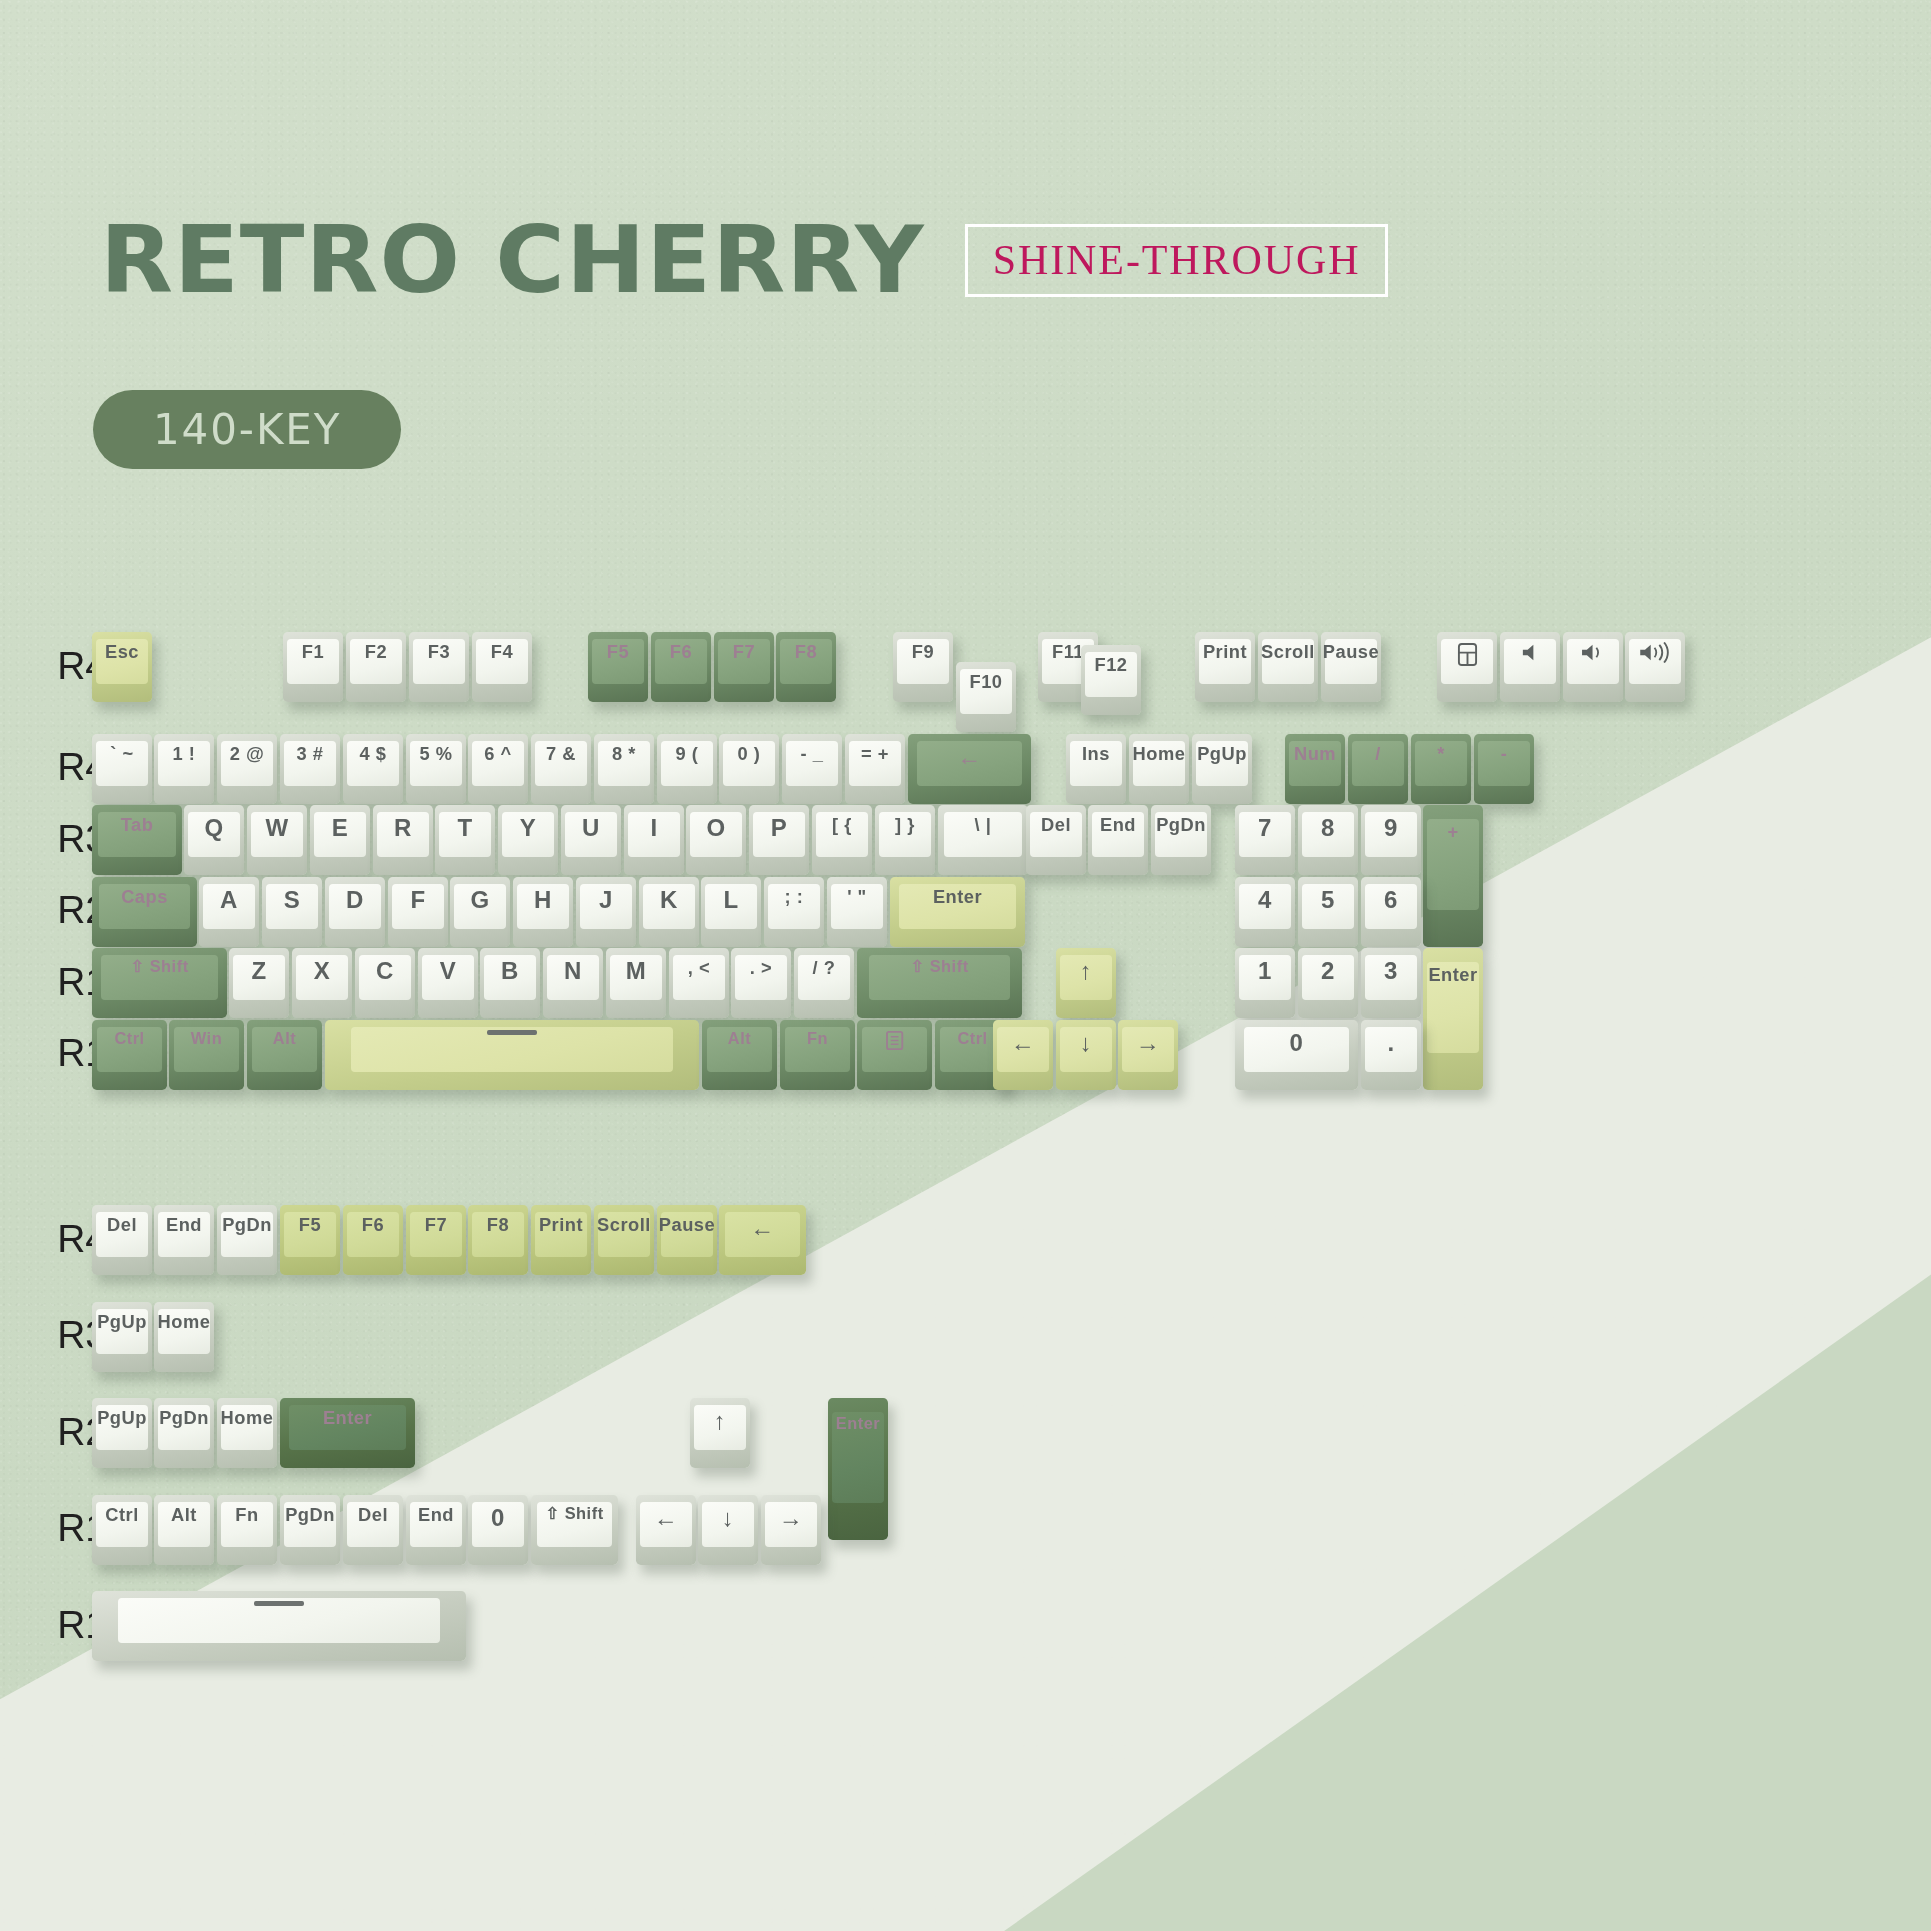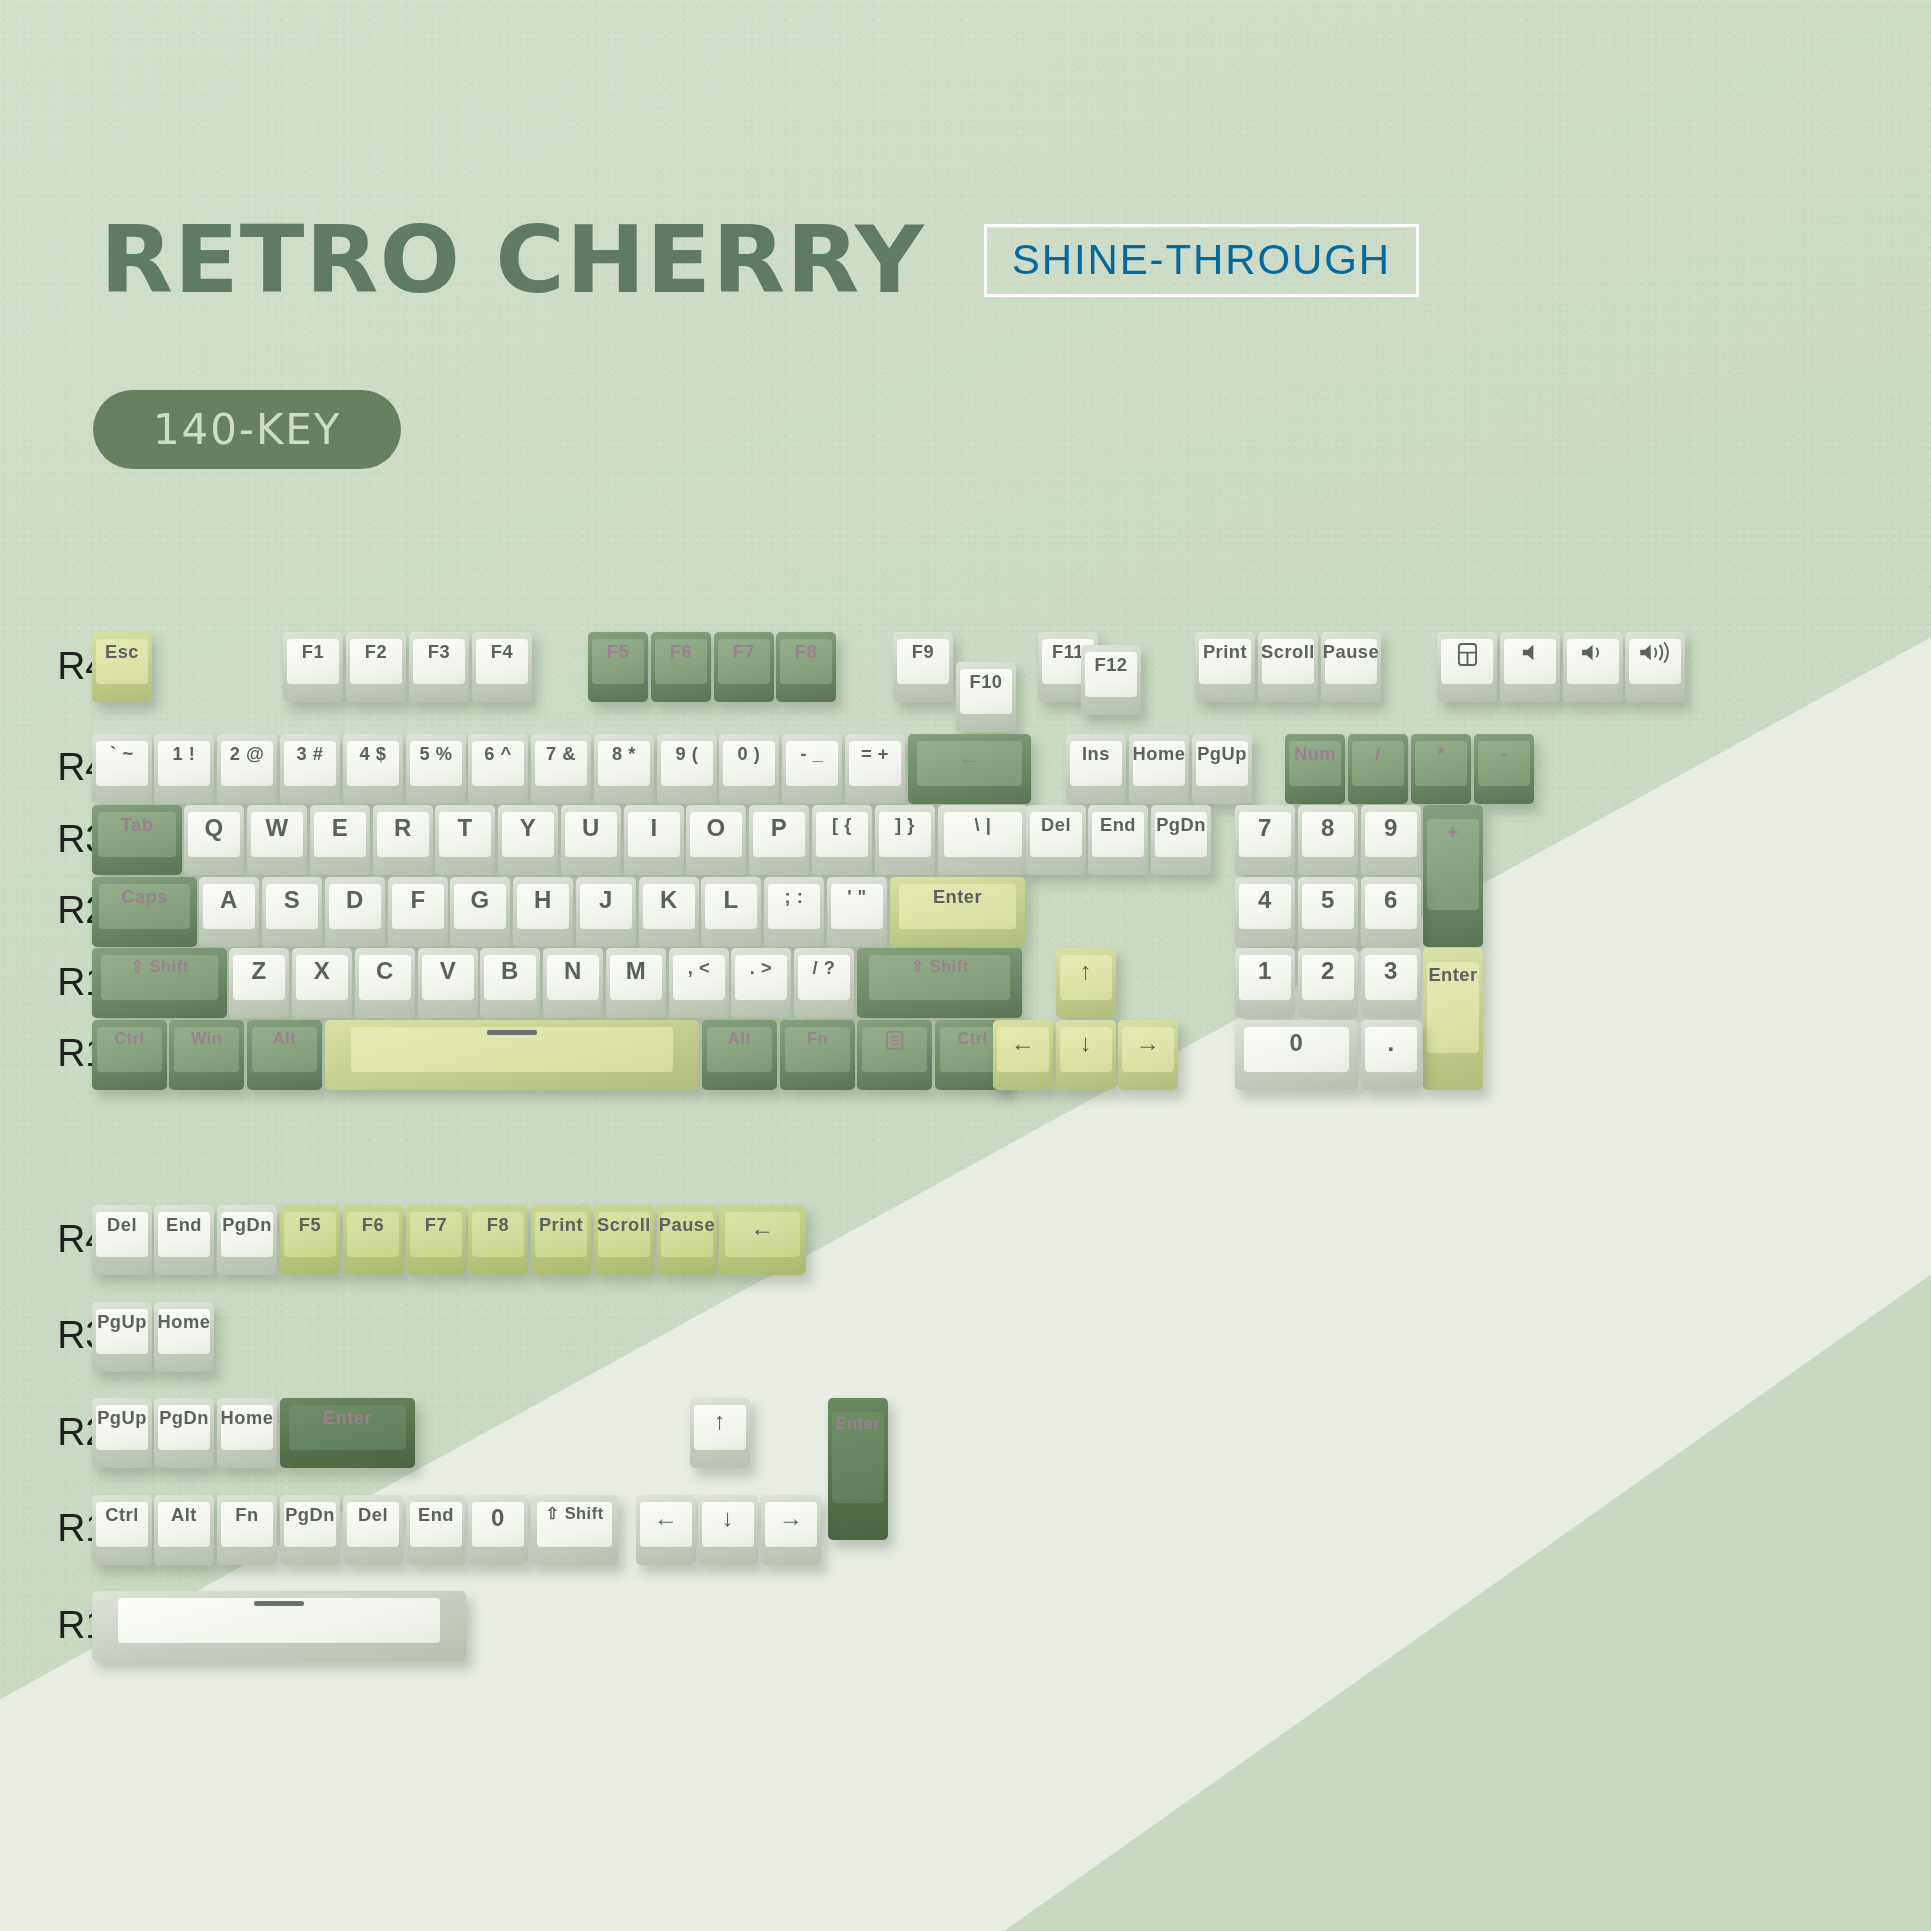--- a/index.html
+++ b/index.html
@@ -43,33 +43,33 @@
     position: absolute; inset: 0;
     background: #c9d8c2;
     clip-path: polygon(100% 66%, 100% 100%, 52% 100%);
     opacity: 1;
   }
 
   
   #header { position: absolute; left: 0; top: 0; width: 1931px; }
   #title-row {
     position: absolute; left: 108px; top: 214px;
-    display: flex; align-items: center; gap: 67px;
+    display: flex; align-items: center; gap: 48px;
   }
   #main-title {
     font-size: 93px; font-weight: 700; letter-spacing: 1px;
     color: #5f7b63; line-height: 1;
     font-family: "DejaVu Sans", sans-serif;
     transform: scaleX(1.02);
   }
   #shine-badge {
     border: 3.9px solid #ffffff;
     padding: 11.6px 25px 13.5px 25px;
-    color: #0369a1; font-size: 42px; letter-spacing: 1.9px;
-    font-family: Liberation Sans, sans-serif;
+    color: #be185d; font-size: 42px; letter-spacing: 1.9px;
+    font-family: Liberation Serif, serif;
     line-height: 1;
     white-space: nowrap;
   }
   #pill-row {
     position: absolute; left: 93px; top: 390px;
     display: flex; gap: 44px;
   }
   .pill {
     background: #67805f;
     color: #cfdcc9;

